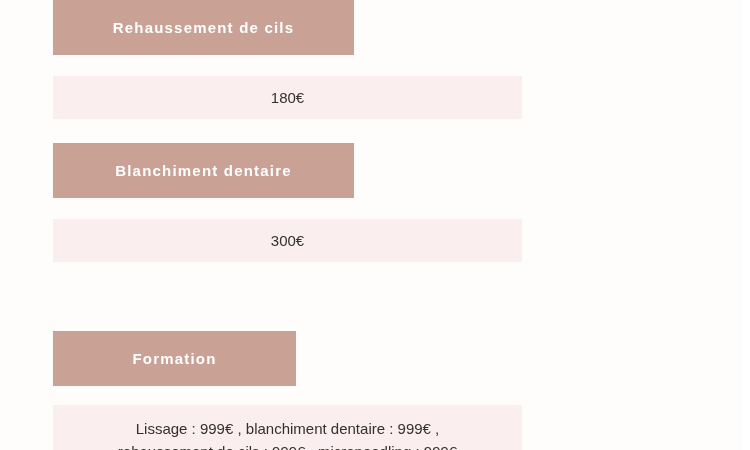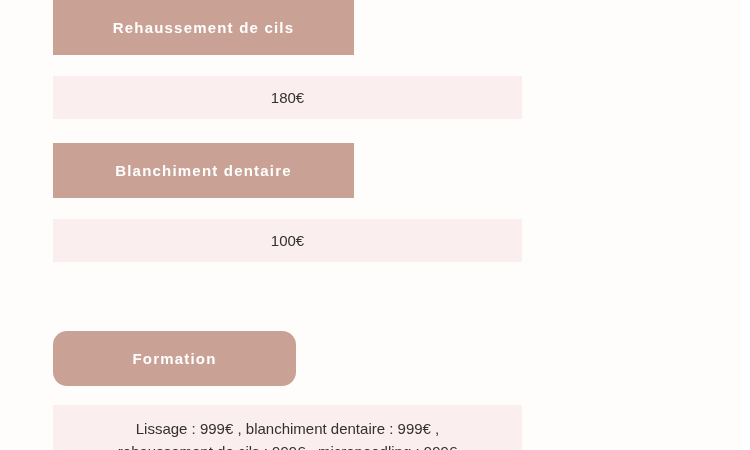--- a/index.html
+++ b/index.html
@@ -74,32 +74,32 @@
       <div class="service-header" style="width:301px;">Rehaussement de cils</div>
       <div class="gap-sm"></div>
       <div class="price-row">180€</div>
     </div>
 
     <div class="gap-md"></div>
 
     <div class="block">
       <div class="service-header" style="width:301px;">Blanchiment dentaire</div>
       <div class="gap-sm"></div>
-      <div class="price-row">100€</div>
+      <div class="price-row">300€</div>
     </div>
 
     <div class="gap-md"></div>
 
     <div class="block">
       <div class="gap-sm"></div>
     </div>
 
     <div class="gap-md"></div>
 
     <div class="block">
-      <div class="service-header" style="width:243px;border-radius:14px;">Formation</div>
+      <div class="service-header" style="width:243px;">Formation</div>
       <div class="gap-xs"></div>
       <div class="price-row multiline">Lissage : 999€ , blanchiment dentaire : 999€ ,<br>rehaussement de cils : 999€ , microneedling : 999€</div>
     </div>
 
   </div>
   <div class="right-strip"></div>
 </div>
 
 </body></html>

